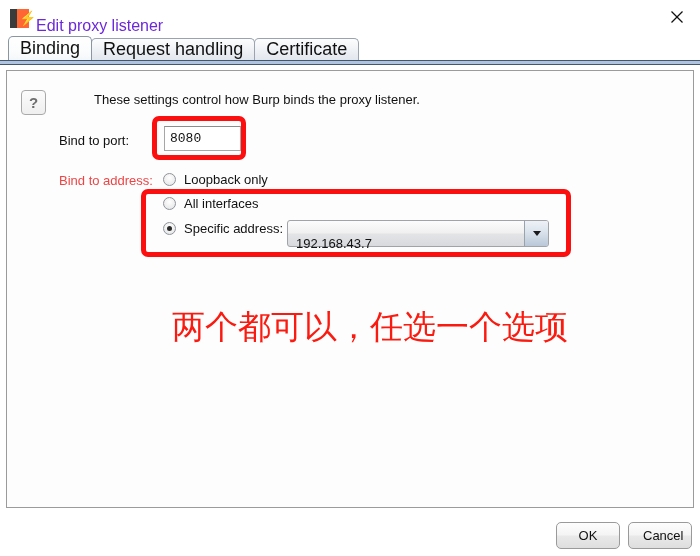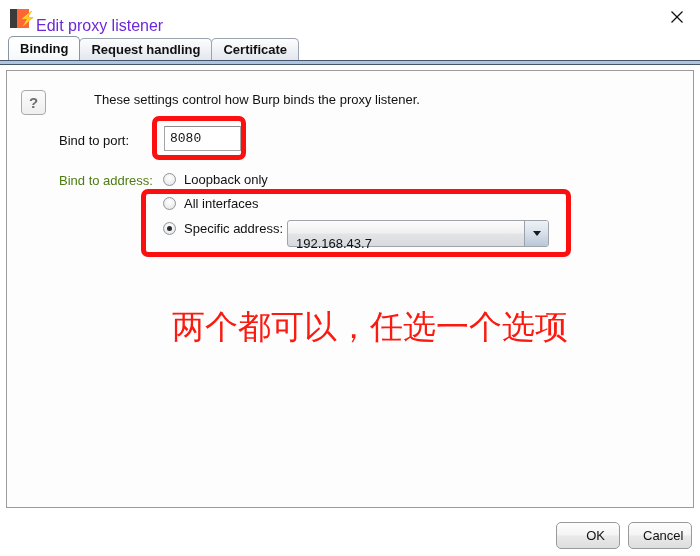--- a/index.html
+++ b/index.html
@@ -96,31 +96,30 @@
     display: flex;
     align-items: flex-end;
     z-index: 2;
   }
   .tab {
     position: relative;
     height: 22px;
     padding: 0 11px;
     display: flex;
     align-items: center;
-    font-size: 13px;
+    font-size: 18px;
     color: #111111;
     white-space: nowrap;
     border: 1px solid #9aa4b0;
     border-bottom: none;
     border-radius: 5px 5px 0 0;
     background: linear-gradient(to bottom, #fdfdfd 0%, #eef1f5 55%, #e2e7ee 100%);
     margin-right: -1px;
     cursor: pointer;
     box-sizing: border-box;
-    font-weight: bold;
   }
   .tab.active {
     background: linear-gradient(to bottom, #ffffff 0%, #fbfcfd 60%, #f4f7fa 100%);
     border-color: #8b96a3;
     height: 24px;
     z-index: 3;
   }
 
   
   .panel {
@@ -176,21 +175,21 @@
     color: #111111;
     padding: 0 5px;
     box-sizing: border-box;
     outline: none;
   }
 
   .lbl-address {
     position: absolute;
     left: 52px; top: 102px;
     font-size: 13px;
-    color: #4d7c0f;
+    color: #ef4444;
     white-space: nowrap;
   }
 
   
   .radio-row {
     position: absolute;
     display: flex;
     align-items: center;
     cursor: pointer;
   }
@@ -302,21 +301,21 @@
     padding: 0 14px;
     border: 1px solid #9a9a9a;
     border-radius: 5px;
     background: linear-gradient(to bottom, #fdfdfd 0%, #f4f4f4 48%, #e9e9e9 52%, #dedede 100%);
     font-family: "Liberation Sans", sans-serif;
     font-size: 13px;
     color: #111111;
     cursor: pointer;
     box-sizing: border-box;
   }
-  .btn-ok { left: 556px; width: 62px; text-align: right; }
+  .btn-ok { left: 556px; width: 62px; }
   .btn-cancel { left: 628px; width: 62px; }
 </style>
 </head>
 <body>
 
 <div class="titlebar">
   <div class="app-icon">
     <div class="left-block"></div>
     <div class="right-block"></div>
     <div class="bolt">⚡</div>

